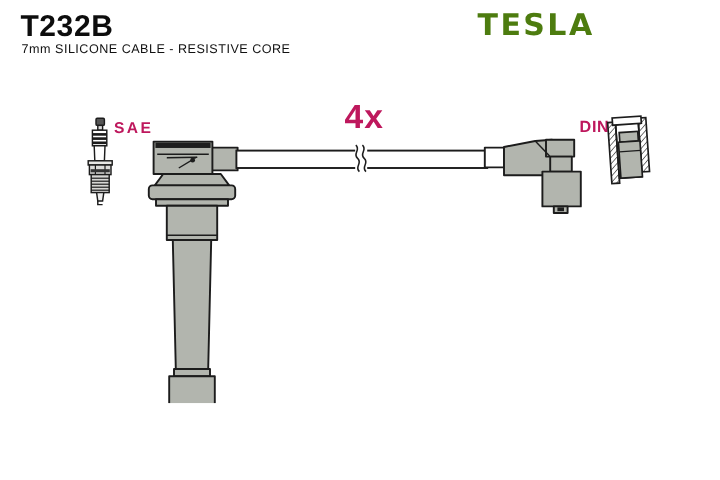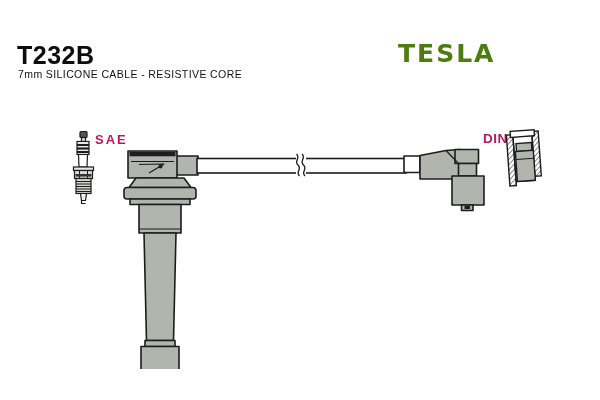--- a/index.html
+++ b/index.html
@@ -1,18 +1,18 @@
 <!DOCTYPE html>
 <html><head>
 <meta charset="utf-8">
 <style>
   html,body{margin:0;padding:0;background:#fff;}
   .stage{
     position:relative;width:600px;height:336px;background:#ffffff;
-    font-family:"Liberation Sans","DejaVu Sans",sans-serif;overflow:hidden;margin-top:33px;
+    font-family:"Liberation Sans","DejaVu Sans",sans-serif;overflow:hidden;
   }
   .part-number{
     position:absolute;left:17px;top:8px;
     font-size:25px;font-weight:bold;color:#0d0d0d;letter-spacing:.5px;
   }
   .part-desc{
     position:absolute;left:18px;top:35px;
     font-size:10.5px;color:#111;letter-spacing:.4px;
   }
   .brand{
@@ -29,20 +29,21 @@
 </head>
 <body>
 
 <div class="stage">
 
   <div class="part-number">T232B</div>
   <div class="part-desc">7mm SILICONE CABLE - RESISTIVE CORE</div>
   <div class="brand">TESLA</div>
 
   <div class="label label-sae">SAE</div>
+  <div class="label label-qty">4x</div>
   <div class="label label-din">DIN</div>
 
   <svg class="diagram" width="600" height="400" viewBox="0 0 600 400">
     <defs>
       <pattern id="hatch" width="3.5" height="3.5" patternUnits="userSpaceOnUse" patternTransform="rotate(45)">
         <line x1="0" y1="0" x2="0" y2="3.5" stroke="#1c1c1c" stroke-width="1"></line>
       </pattern>
     </defs>
 
     <g stroke="#1c1c1c" stroke-width="1.2" fill="#ffffff">

